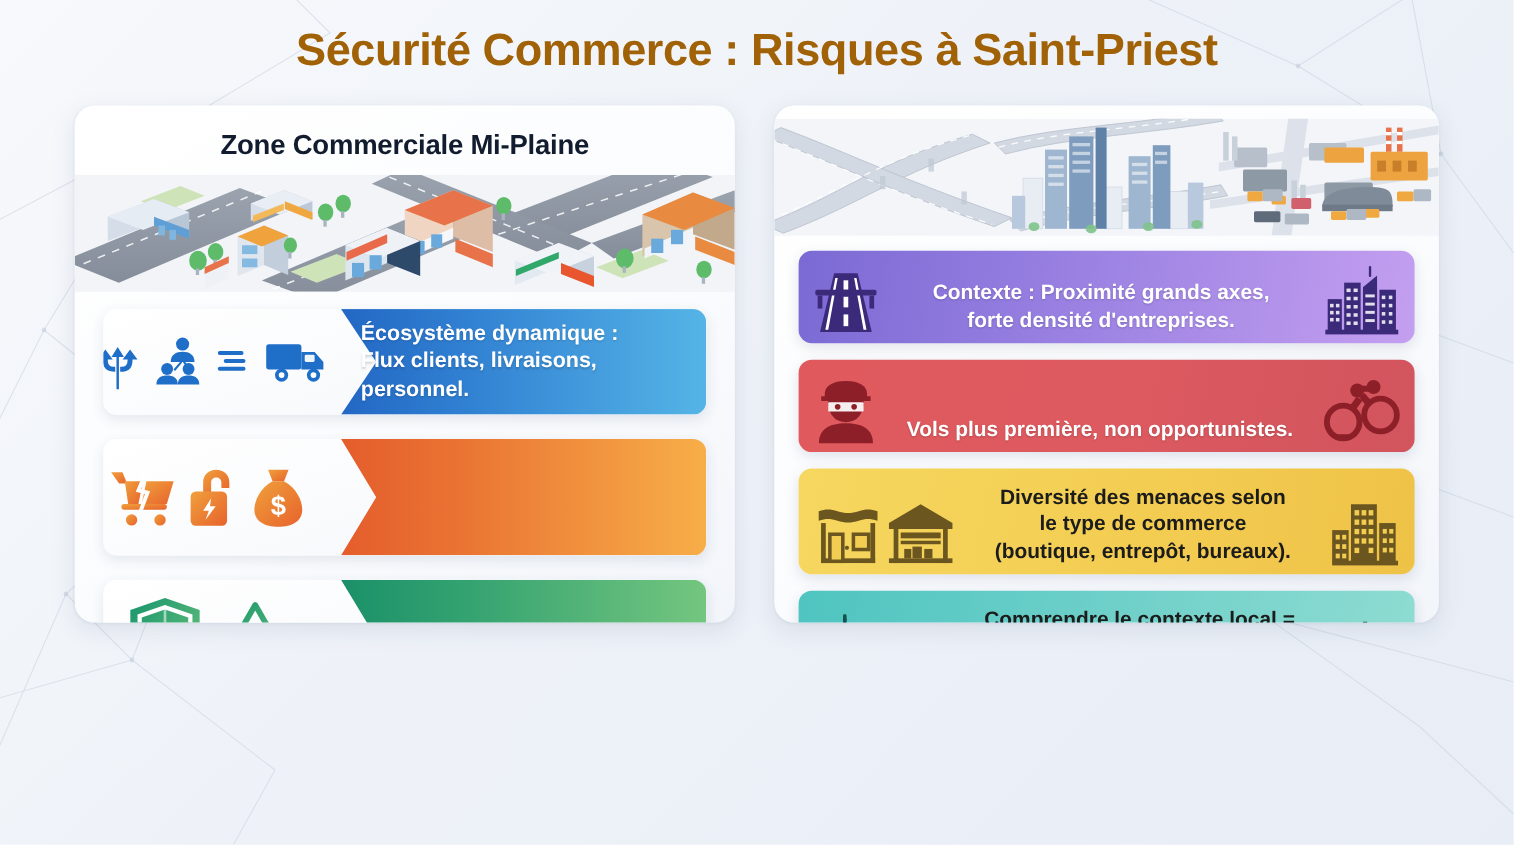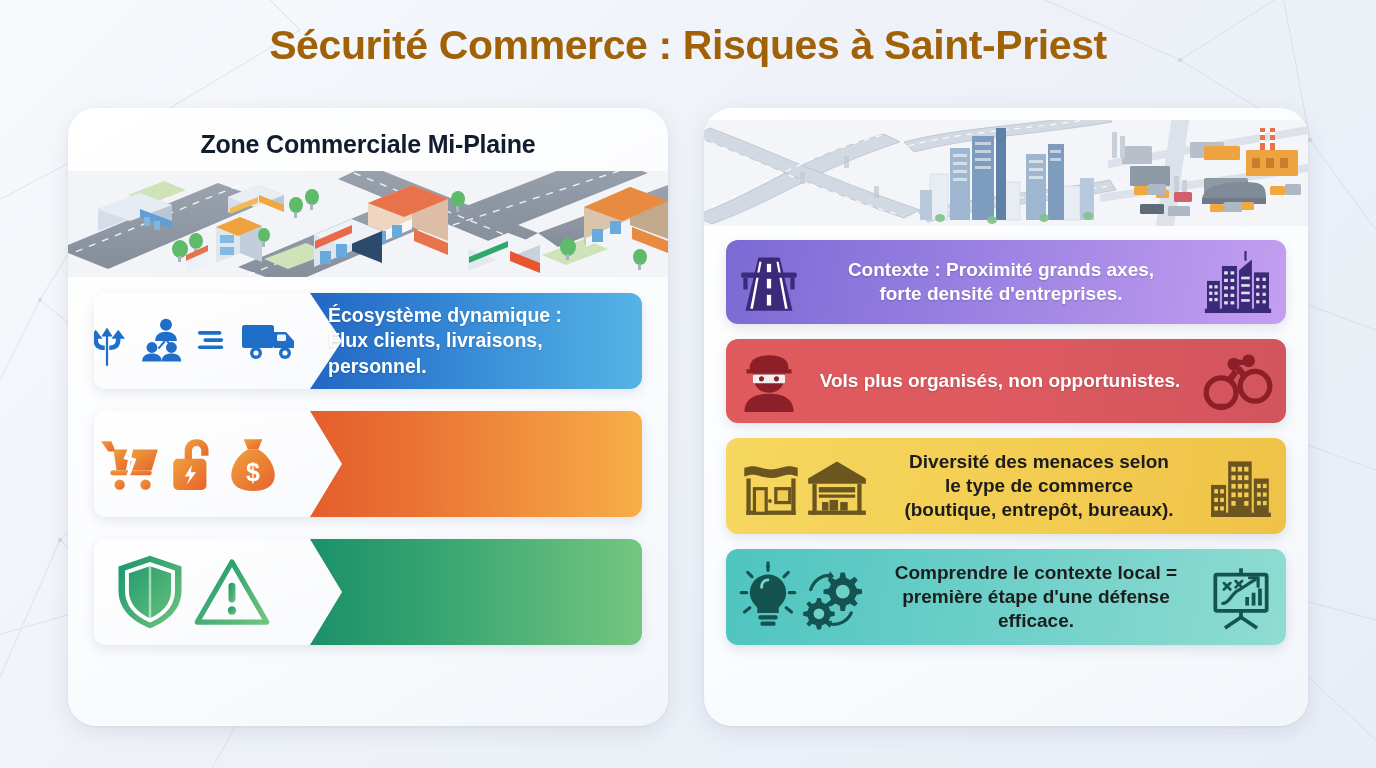--- a/index.html
+++ b/index.html
@@ -36,24 +36,24 @@
     font-size: 41px;
     font-weight: bold;
     color: #a16207;
     letter-spacing: -0.4px;
     z-index: 3;
   }
 
   
   .panel {
     position: absolute;
-    top: 108px;
-    height: 618px;
+    top: 96px;
+    height: 470px;
     background: linear-gradient(150deg, #ffffff 0%, #fbfcfe 55%, #f2f5fa 100%);
-    border-radius: 28px;
+    border-radius: 18px;
     box-shadow: 0 6px 22px rgba(40,60,100,0.10), 0 1px 3px rgba(40,60,100,0.06);
     z-index: 2;
     overflow: hidden;
   }
   #panel-left  { left: 68px;  width: 600px; }
   #panel-right { left: 704px; width: 604px; }
 
   .panel-title {
     text-align: center;
     font-size: 25px;
@@ -127,21 +127,21 @@
     padding: 14px 22px 0 22px;
     display: flex;
     flex-direction: column;
     gap: 15px;
   }
   .bar-card {
     position: relative;
     border-radius: 12px;
     min-height: 84px;
     display: flex;
-    align-items: center;
+    align-items: flex-end;
     justify-content: space-between;
     padding: 8px 14px;
     box-shadow: 0 4px 12px rgba(40,60,100,0.13);
     overflow: hidden;
   }
   .bar-card.t3 { min-height: 96px; }
   .bar-icons-l, .bar-icons-r {
     display: flex;
     align-items: center;
     gap: 4px;
@@ -669,21 +669,21 @@
             <path d="M12 22 C12 34 18 40 27 40 C36 40 42 34 42 22 Z"></path>
             <path d="M4 58 C4 46 13 41 27 41 C41 41 50 46 50 58 Z"></path>
           </g>
           <rect x="12" y="23" width="30" height="8" rx="1" fill="#ffffff" opacity="0.92"></rect>
           <g fill="#8d1f28">
               <circle cx="20" cy="27" r="2.4"></circle>
               <circle cx="34" cy="27" r="2.4"></circle>
             </g>
         </svg>
       </div>
-      <div class="bar-text light">Vols plus organisés, non opportunistes.</div>
+      <div class="bar-text light">Vols plus première, non opportunistes.</div>
       <div class="bar-icons-r">
         <svg width="70" height="62" viewBox="0 0 66 58">
           <g fill="none" stroke="#8d1f28" stroke-width="5">
             <circle cx="18" cy="40" r="14"></circle>
             <circle cx="50" cy="34" r="14"></circle>
             <path d="M26 28 L32 20" stroke-width="6"></path>
             <path d="M40 24 L34 17" stroke-width="6"></path>
           </g>
           <g fill="#8d1f28">
             <circle cx="30" cy="13" r="6"></circle>

